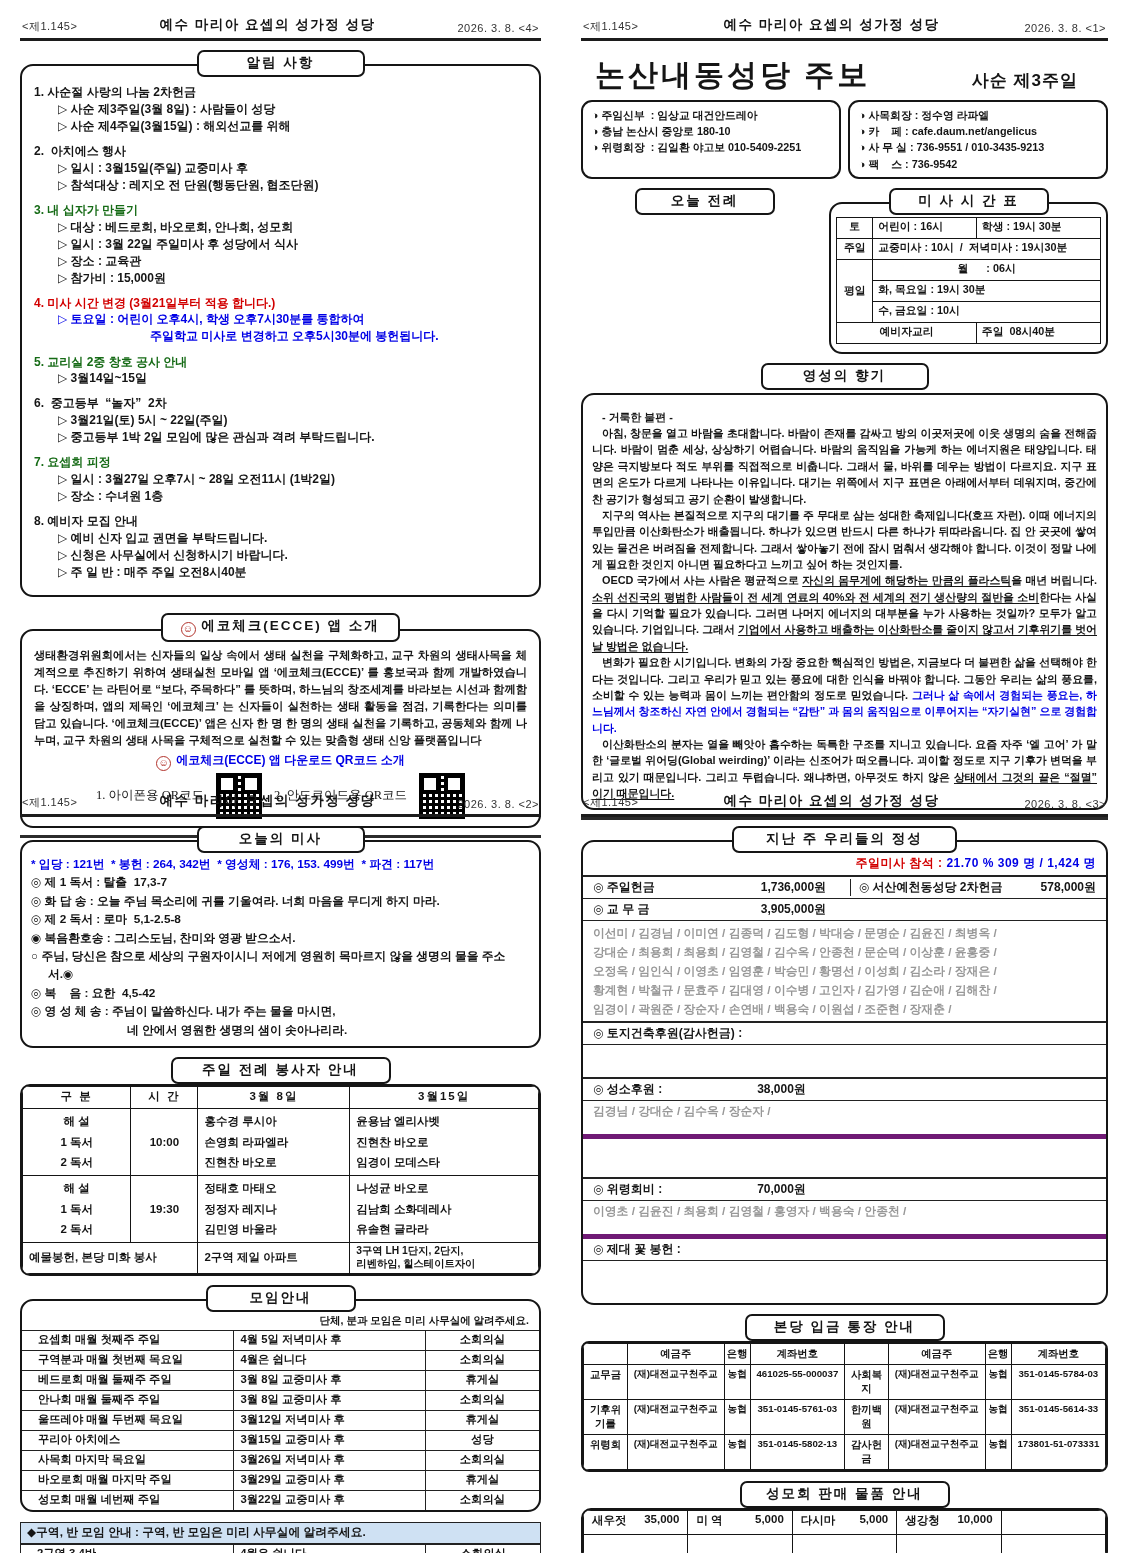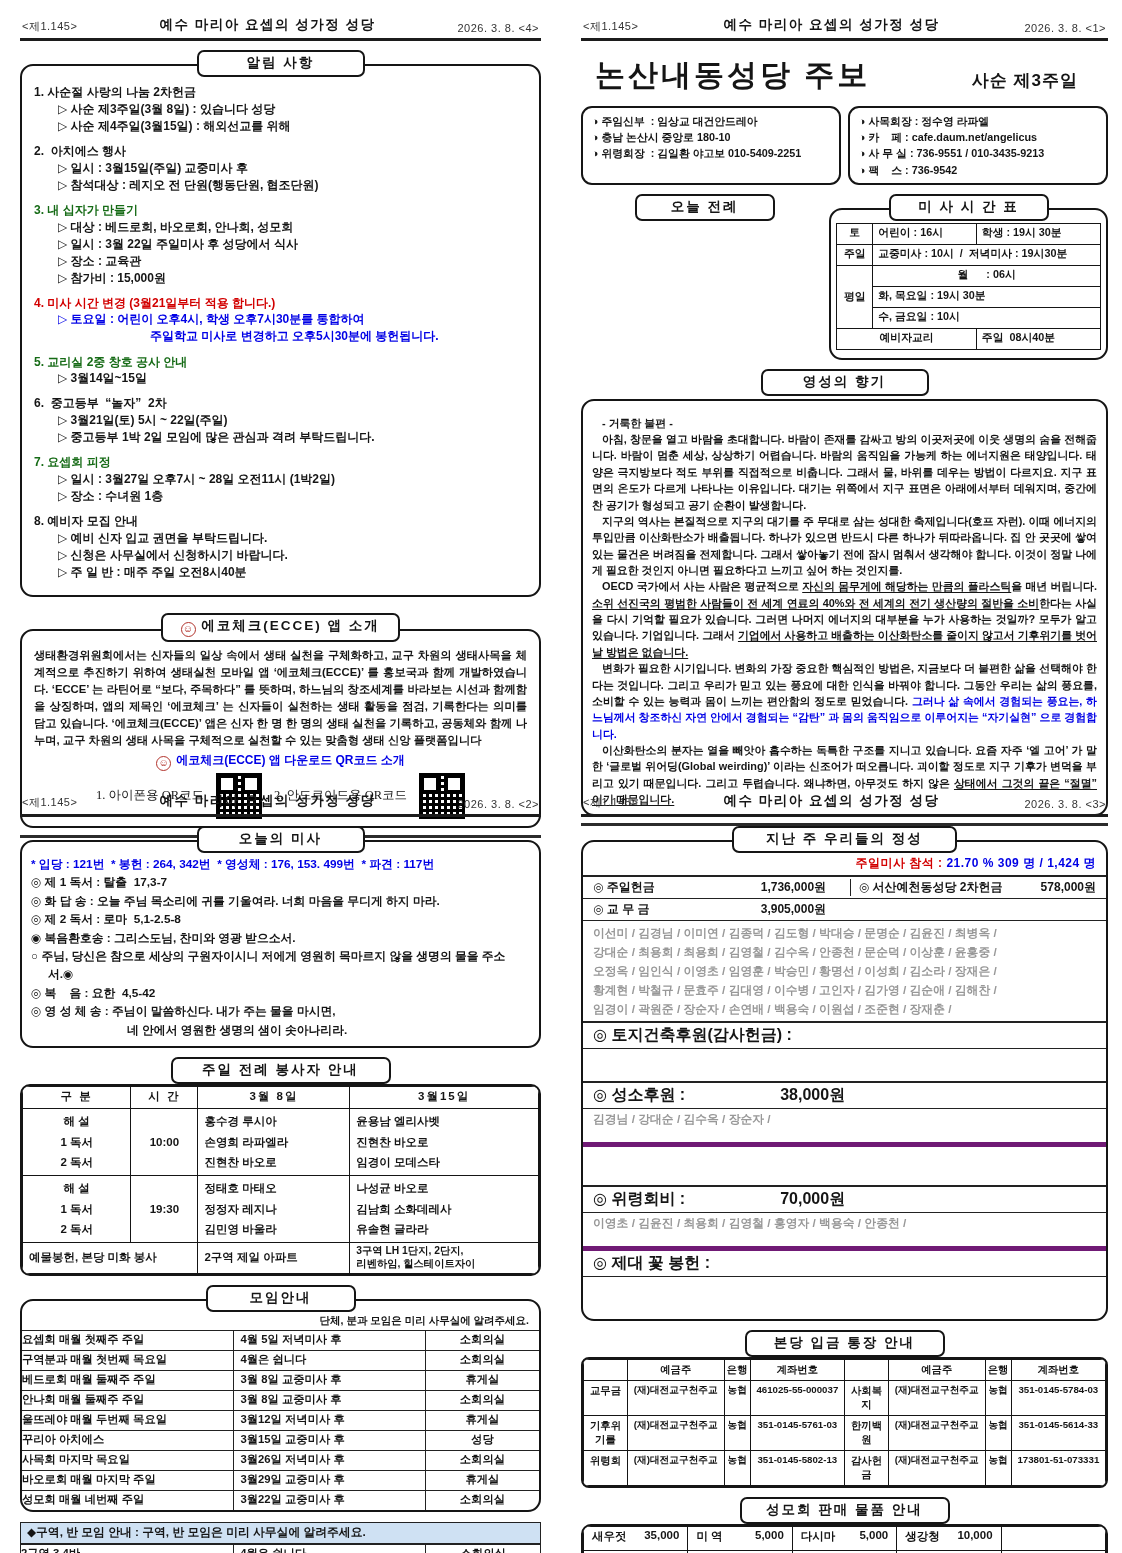--- a/index.html
+++ b/index.html
@@ -32,21 +32,21 @@
 .eicon{display:inline-block;width:15px;height:15px;border:1.5px solid #b23助;border:1.5px solid #b2332c;border-radius:50%;color:#b2332c;font-size:10px;line-height:12px;text-align:center;vertical-align:-2px;margin-right:5px;font-weight:400;background:#fff}
 .qr-row{display:flex;align-items:center;justify-content:center;gap:12px;margin-top:2px}
 .qr{width:46px;height:46px;border:1px solid #000;position:relative;background-image:repeating-linear-gradient(0deg,#000 0 3px,rgba(255,255,255,0) 3px 6px),repeating-linear-gradient(90deg,#000 0 3px,#fff 3px 6px)}
 .qr::before,.qr::after{content:"";position:absolute;width:12px;height:12px;border:3px solid #000;background:#fff}
 .qr::before{left:1px;top:1px}.qr::after{right:1px;top:1px}
 .qr-label{font-size:12.5px;font-weight:400;font-family:"Liberation Serif","DejaVu Serif",serif}
 
 .title-row{display:flex;align-items:flex-end;justify-content:space-between;padding:14px 30px 2px 14px}
 .main-title{font-size:30px;letter-spacing:3px}
 .season{font-size:17px;letter-spacing:1px;padding-bottom:4px}
-.info-row{display:flex;gap:7px;margin-top:8px}
+.info-row{display:flex;gap:7px;margin-top:2px}
 .ibox{flex:1;border:2px solid #151515;border-radius:11px;padding:5px 9px;line-height:1.5}
 .ibox div{white-space:pre-wrap;font-size:10.8px}
 .lit-row{display:flex;gap:1px;align-items:stretch}
 .lit-left{width:47%}.lit-right{width:53%}
 .lit-left .rbox{padding:14px 8px 6px;height:152px}
 .lit-right .rbox{padding:13px 5px 5px;height:152px}
 .gospel{line-height:1.62;text-align:justify;text-indent:10px;font-size:11.3px}
 .mtable{width:100%;border-collapse:collapse;font-size:10.8px}
 .mtable td{border:1.5px solid #151515;padding:2px 5px;height:21px;white-space:pre-wrap}
 .mtable td.lab{width:36px;text-align:center;padding:2px 2px}
@@ -63,38 +63,38 @@
 .srv-table .role-cell div,.srv-table .name-cell div{line-height:1.8}
 .srv-table .time-cell{text-align:center;vertical-align:middle;width:13%}
 .srv-table .role-cell{width:21%;text-align:center}
 .srv-table td.foot{height:30px;vertical-align:middle;white-space:pre-line}
 .srv-table td.foot.small{font-size:10.3px;line-height:1.25}
 .srv-wrap{border:2px solid #151515;border-radius:10px;overflow:hidden;margin-top:0}
 .meet-box{padding:13px 0 0;overflow:hidden}
 .meet-note{text-align:right;font-size:10.5px;padding:0 10px 2px}
 .g3{width:100%;border-collapse:collapse;font-size:11.3px}
 .g3 td{border:1.2px solid #222;height:20px;padding:1px 6px}
-.g3 td:first-child{border-left:none;width:41%;padding-left:0}
+.g3 td:first-child{border-left:none;width:41%;padding-left:16px}
 .g3 td:nth-child(2){width:37%}
 .g3 td:last-child{border-right:none;width:22%;text-align:center}
 .g3 tr:last-child td{border-bottom:none}
 .zone{margin-top:10px;border:1.5px solid #222}
 .zone-head{background:#cfe1f3;padding:2px 6px;font-size:11.8px;border-bottom:1.2px solid #222}
 .zone .g3 td{height:19px}
 
 .off-box{padding:12px 0 0;overflow:hidden}
 .att-line{text-align:right;padding:1px 10px 3px;border-bottom:2px solid #222;font-size:12px;letter-spacing:.5px}
 .off-row{display:flex;border-bottom:1.5px solid #222;align-items:center;min-height:22px;font-size:12px}
 .off-row .c1{width:31%;padding-left:10px}
 .off-row .c2{width:20%;text-align:center;padding-right:8px}
 .off-row .c3{width:31%;border-left:1.5px solid #222;padding-left:8px}
 .off-row .c4{flex:1;text-align:right;padding-right:10px}
 .off-row.no-div .c3{border-left:none}
 .names{color:#989898;line-height:1.6;padding:3px 10px;border-bottom:2px solid #222;font-size:11.8px}
-.shead{display:flex;align-items:flex-end;border-bottom:1.2px solid #222;min-height:22px;padding:2px 10px;font-size:16px}
+.shead{display:flex;align-items:flex-end;border-bottom:1.2px solid #222;min-height:22px;padding:2px 10px;font-size:12px}
 .shead .amt{margin-left:95px}
 .sblank{border-bottom:2px solid #222}
 .sblank.h36{height:34px}.sblank.h40{height:40px}.sblank.last{border-bottom:none;height:42px}
 .snames{color:#989898;padding:3px 10px 14px;border-bottom:5px solid #701a75;font-size:11.8px}
 .bank-wrap{border:2px solid #151515;border-radius:8px;overflow:hidden}
 .bank{width:100%;border-collapse:collapse;font-size:9.7px}
 .bank td,.bank th{border:1.5px solid #151515;text-align:center;padding:3px 1px;height:20px}
 .bank th{font-size:10.3px}
 .bank td.rowlab{font-size:10.4px;width:44px}
 .goods-wrap{border:2px solid #151515;border-radius:10px;overflow:hidden}
@@ -112,21 +112,21 @@
     <span class="pg-church">예수 마리아 요셉의 성가정 성당</span>
     <span class="pg-date"><span>2026. 3. 8.</span> <span>&lt;4&gt;</span></span>
   </div>
   <div class="tab">알림 사항</div>
   <div class="rbox" style="padding:18px 12px 6px">
 
   <div class="notice">
         <div class="n-title">1. 사순절 사랑의 나눔 2차헌금</div>
         <div>
 
-        <div class="n-line">▷ 사순 제3주일(3월 8일) : 있습니다 성당</div>
+        <div class="n-line">▷ 사순 제3주일(3월 8일) : 사람들이 성당</div>
           <div class="n-line">▷ 사순 제4주일(3월15일) : 해외선교를 위해</div>
         </div>
       </div>
       <div class="notice">
         <div class="n-title">2.  아치에스 행사</div>
         <div>
 
         <div class="n-line">▷ 일시 : 3월15일(주일) 교중미사 후</div>
           <div class="n-line">▷ 참석대상 : 레지오 전 단원(행동단원, 협조단원)</div>
         </div>

